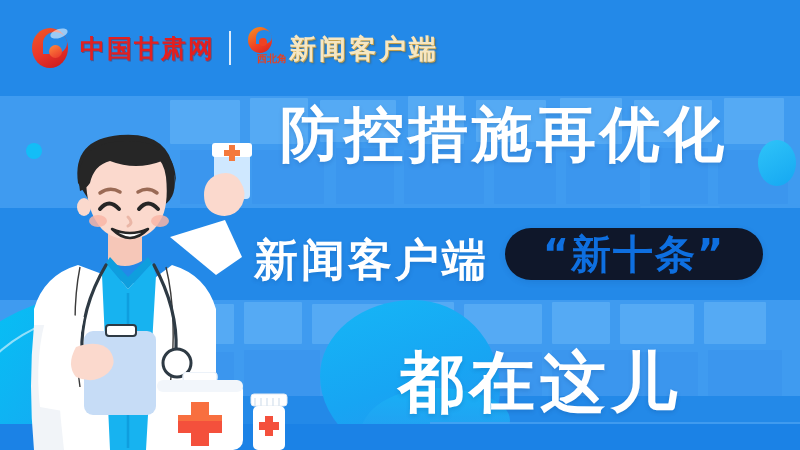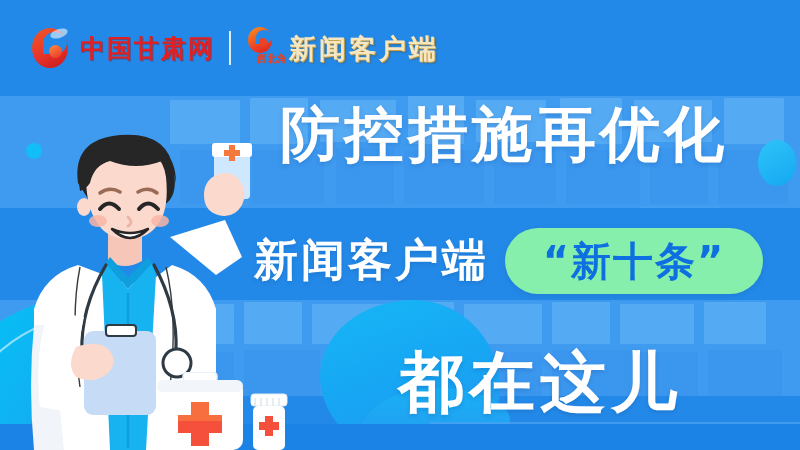--- a/index.html
+++ b/index.html
@@ -139,21 +139,21 @@
     letter-spacing:4px;line-height:1;
     z-index:30;
     text-shadow:0 2px 4px rgba(0,50,110,.18);
   }
   #line1{left:272px;top:104px;font-size:60px;margin-left:8px;}
   #line2{left:254px;top:238px;font-size:44px;letter-spacing:3px;}
   #line3{left:398px;top:350px;font-size:66px;letter-spacing:5px;}
 
   .pill{
     position:absolute;left:505px;top:228px;
-    width:258px;height:66px;border-radius:33px;background:#86efac;
+    width:258px;height:52px;border-radius:33px;background:#0f172a;
     display:flex;align-items:center;justify-content:center;
     z-index:31;box-shadow:0 2px 6px rgba(0,40,100,.12);text-align:center;
   }
   .pill-text{
     color:#0e6fe0;font-weight:bold;font-size:40px;letter-spacing:2px;
     font-family:"DejaVu Sans","Liberation Sans",sans-serif;
     white-space:nowrap;
   }
 
   

